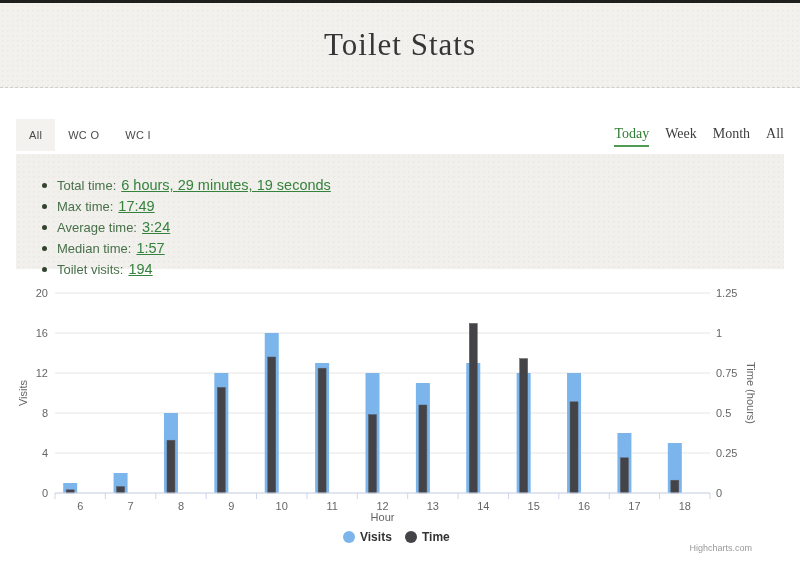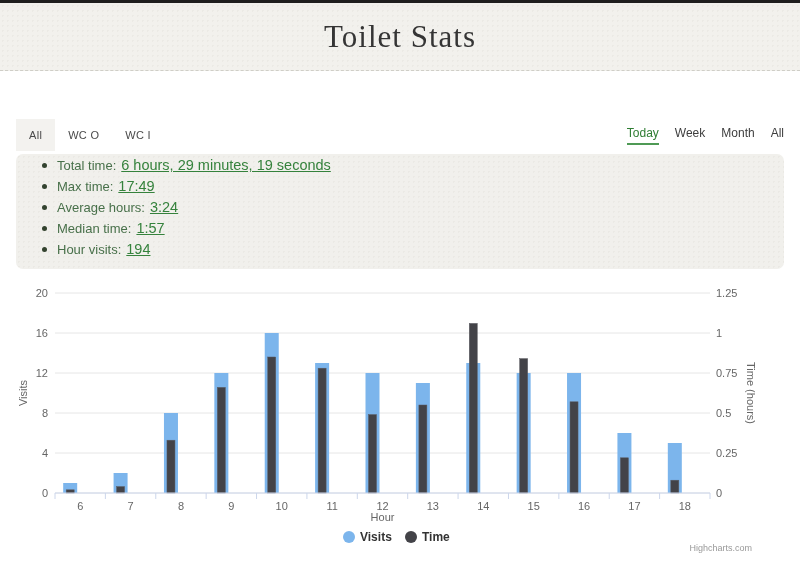--- a/index.html
+++ b/index.html
@@ -9,21 +9,21 @@
     background: #ffffff;
     font-family: "Liberation Sans", sans-serif;
     color: #444;
     overflow: hidden;
   }
   .topline {
     position: absolute; top: 0; left: 0; width: 800px; height: 3px;
     background: #1f1f1f;
   }
   header {
-    position: absolute; top: 3px; left: 0; width: 800px; height: 68px;
+    position: absolute; top: 3px; left: 0; width: 800px; height: 85px;
     background: #f2f1ed;
     background-image: radial-gradient(rgba(190,188,180,0.13) 1px, transparent 1px);
     background-size: 5px 5px;
     border-bottom: 1px dashed #cfcec7;
     display: flex; align-items: center; justify-content: center;
   }
   header h1 {
     font-family: "Liberation Serif", "DejaVu Serif", serif;
     font-weight: 400;
     font-size: 31px;
@@ -33,29 +33,28 @@
   .toolbar {
     position: absolute; top: 119px; left: 16px; right: 16px; height: 34px; padding-left: 32px;
   }
   .tabs { position: absolute; left: 0; top: 0; display: flex; align-items: flex-start; }
   .tab {
     font-size: 11px; color: #4a4a4a; letter-spacing: 0.3px;
     padding: 10px 13px 10px 13px; cursor: pointer; white-space: nowrap;
   }
   .tab.active { background: #f3f2ef; }
   .range { position: absolute; right: 0; top: 7px; display: flex; gap: 16px; }
-  .range-item { font-size: 12px; color: #3d3d3d; cursor: pointer; padding-bottom: 3px; }
+  .range-item { font-size: 14px; color: #3d3d3d; cursor: pointer; padding-bottom: 3px; font-family: Liberation Serif, serif; }
   .range-item.active { color: #2e7d32; border-bottom: 2px solid #4f9a55; }
   .stats-panel {
     position: absolute; top: 154px; left: 16px; width: 768px; height: 115px;
     background: #f1f0ec;
     background-image: radial-gradient(rgba(190,188,180,0.12) 1px, transparent 1px);
     background-size: 5px 5px;
-    padding: 4px 0 0 26px;
-    border-radius: 7px;
+    padding: 24px 0 0 26px;
   }
   .stats-panel ul { list-style: none; }
   .stats-panel li {
     display: flex; align-items: baseline;
     margin-bottom: 6px; line-height: 15px;
   }
   .bullet {
     width: 5px; height: 5px; border-radius: 50%;
     background: #33432f; margin-right: 10px; flex: 0 0 auto;
     position: relative; top: -2px;
@@ -95,31 +94,31 @@
       <span class="stat-label">Total time:</span>
       <span class="stat-value">6 hours, 29 minutes, 19 seconds</span>
     </li>
     <li>
       <span class="bullet"></span>
       <span class="stat-label">Max time:</span>
       <span class="stat-value">17:49</span>
     </li>
     <li>
       <span class="bullet"></span>
-      <span class="stat-label">Average hours:</span>
+      <span class="stat-label">Average time:</span>
       <span class="stat-value">3:24</span>
     </li>
     <li>
       <span class="bullet"></span>
       <span class="stat-label">Median time:</span>
       <span class="stat-value">1:57</span>
     </li>
     <li>
       <span class="bullet"></span>
-      <span class="stat-label">Hour visits:</span>
+      <span class="stat-label">Toilet visits:</span>
       <span class="stat-value">194</span>
     </li>
   </ul>
 </section>
 
 <div class="chart-wrap">
   <svg id="chart-svg" width="800" height="287">
       <line x1="55" x2="710" y1="215" y2="215" stroke="#e6e6e6" stroke-width="1"></line>
       <text x="48" y="219" text-anchor="end" font-size="11" fill="#666666">0</text>
       <text x="716" y="219" text-anchor="start" font-size="11" fill="#666666">0</text>

